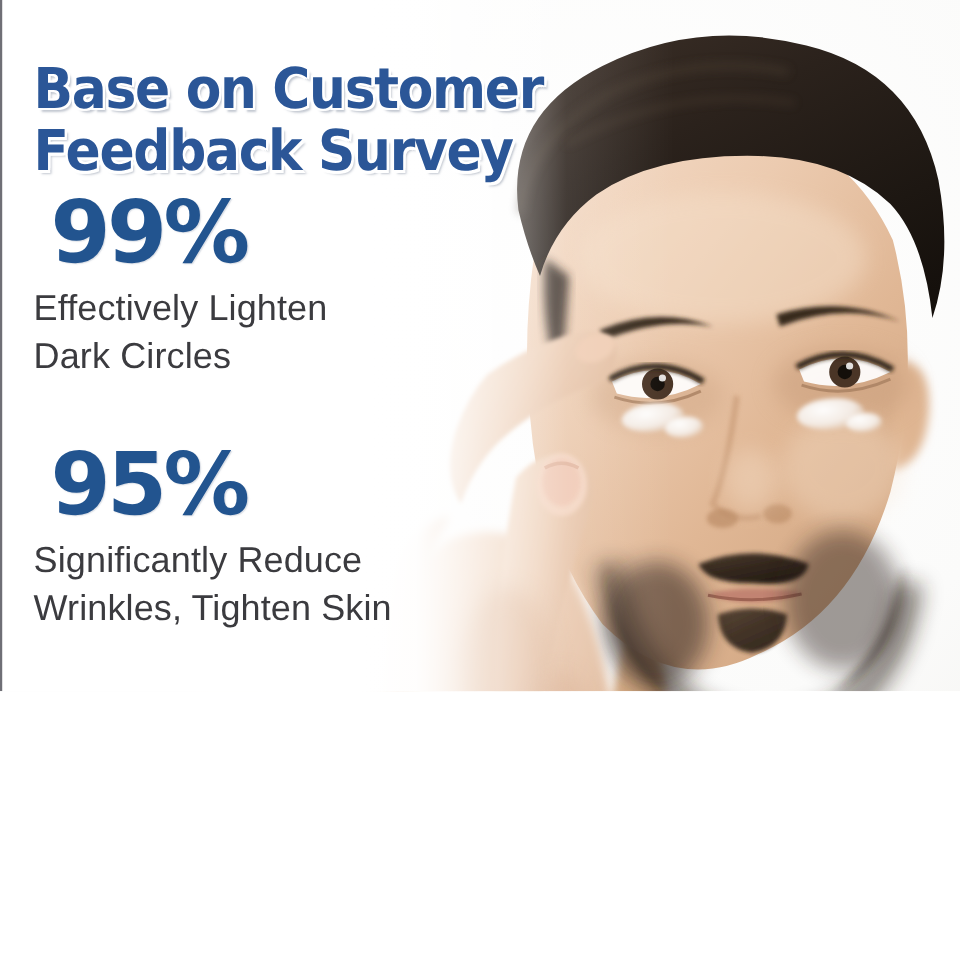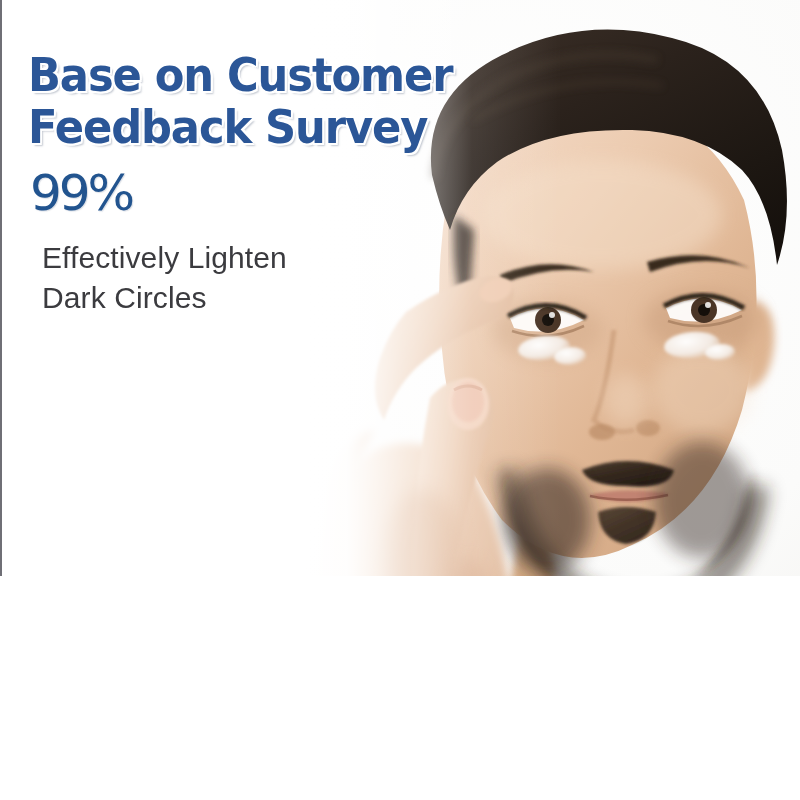--- a/index.html
+++ b/index.html
@@ -72,37 +72,37 @@
     white-space: pre-line;
   }
 
   .stat-block { position: absolute; left: 24px; }
   #stat-1 { top: 160px; }
   #stat-2 { top: 370px; }
   #stat-3 { top: 585px; }
 
   .stat-number {
     font-family: "DejaVu Sans", sans-serif;
-    font-weight: 400;
-    font-size: 50px;
+    font-weight: 700;
+    font-size: 72px;
     line-height: 66px;
     letter-spacing: -3px;
     color: #22548f;
-    margin: 0 0 12px 4px;
+    margin: 0 0 12px 16px;
     text-shadow: 1px 1px 1px rgba(150,160,180,0.35);
   }
   .stat-desc {
     font-family: "Liberation Sans", sans-serif;
     font-weight: 300;
     font-size: 30px;
     line-height: 40px;
     letter-spacing: 0.1px;
     color: #3b3b3f;
     white-space: pre-line;
-    margin-left: 16px;
+    margin-left: 2px;
   }
 </style>
 </head>
 <body>
 
 <div id="poster">
 
   <div id="photo">
     <svg viewBox="0 0 800 800" xmlns="http://www.w3.org/2000/svg" aria-hidden="true">
       <defs>
@@ -302,19 +302,24 @@
 
     <h1 id="headline">Base on Customer
 Feedback Survey</h1>
 
     <div class="stat-block" id="stat-1">
       <div class="stat-number">99%</div>
       <div class="stat-desc">Effectively Lighten
 Dark Circles</div>
     </div>
 
+    <div class="stat-block" id="stat-2">
+      <div class="stat-number">95%</div>
+      <div class="stat-desc">Significantly Reduce
+Wrinkles, Tighten Skin</div>
+    </div>
 
     <div class="stat-block" id="stat-3">
       <div class="stat-number">19%</div>
     </div>
 
   </div>
 </div>
 
 </body></html>

